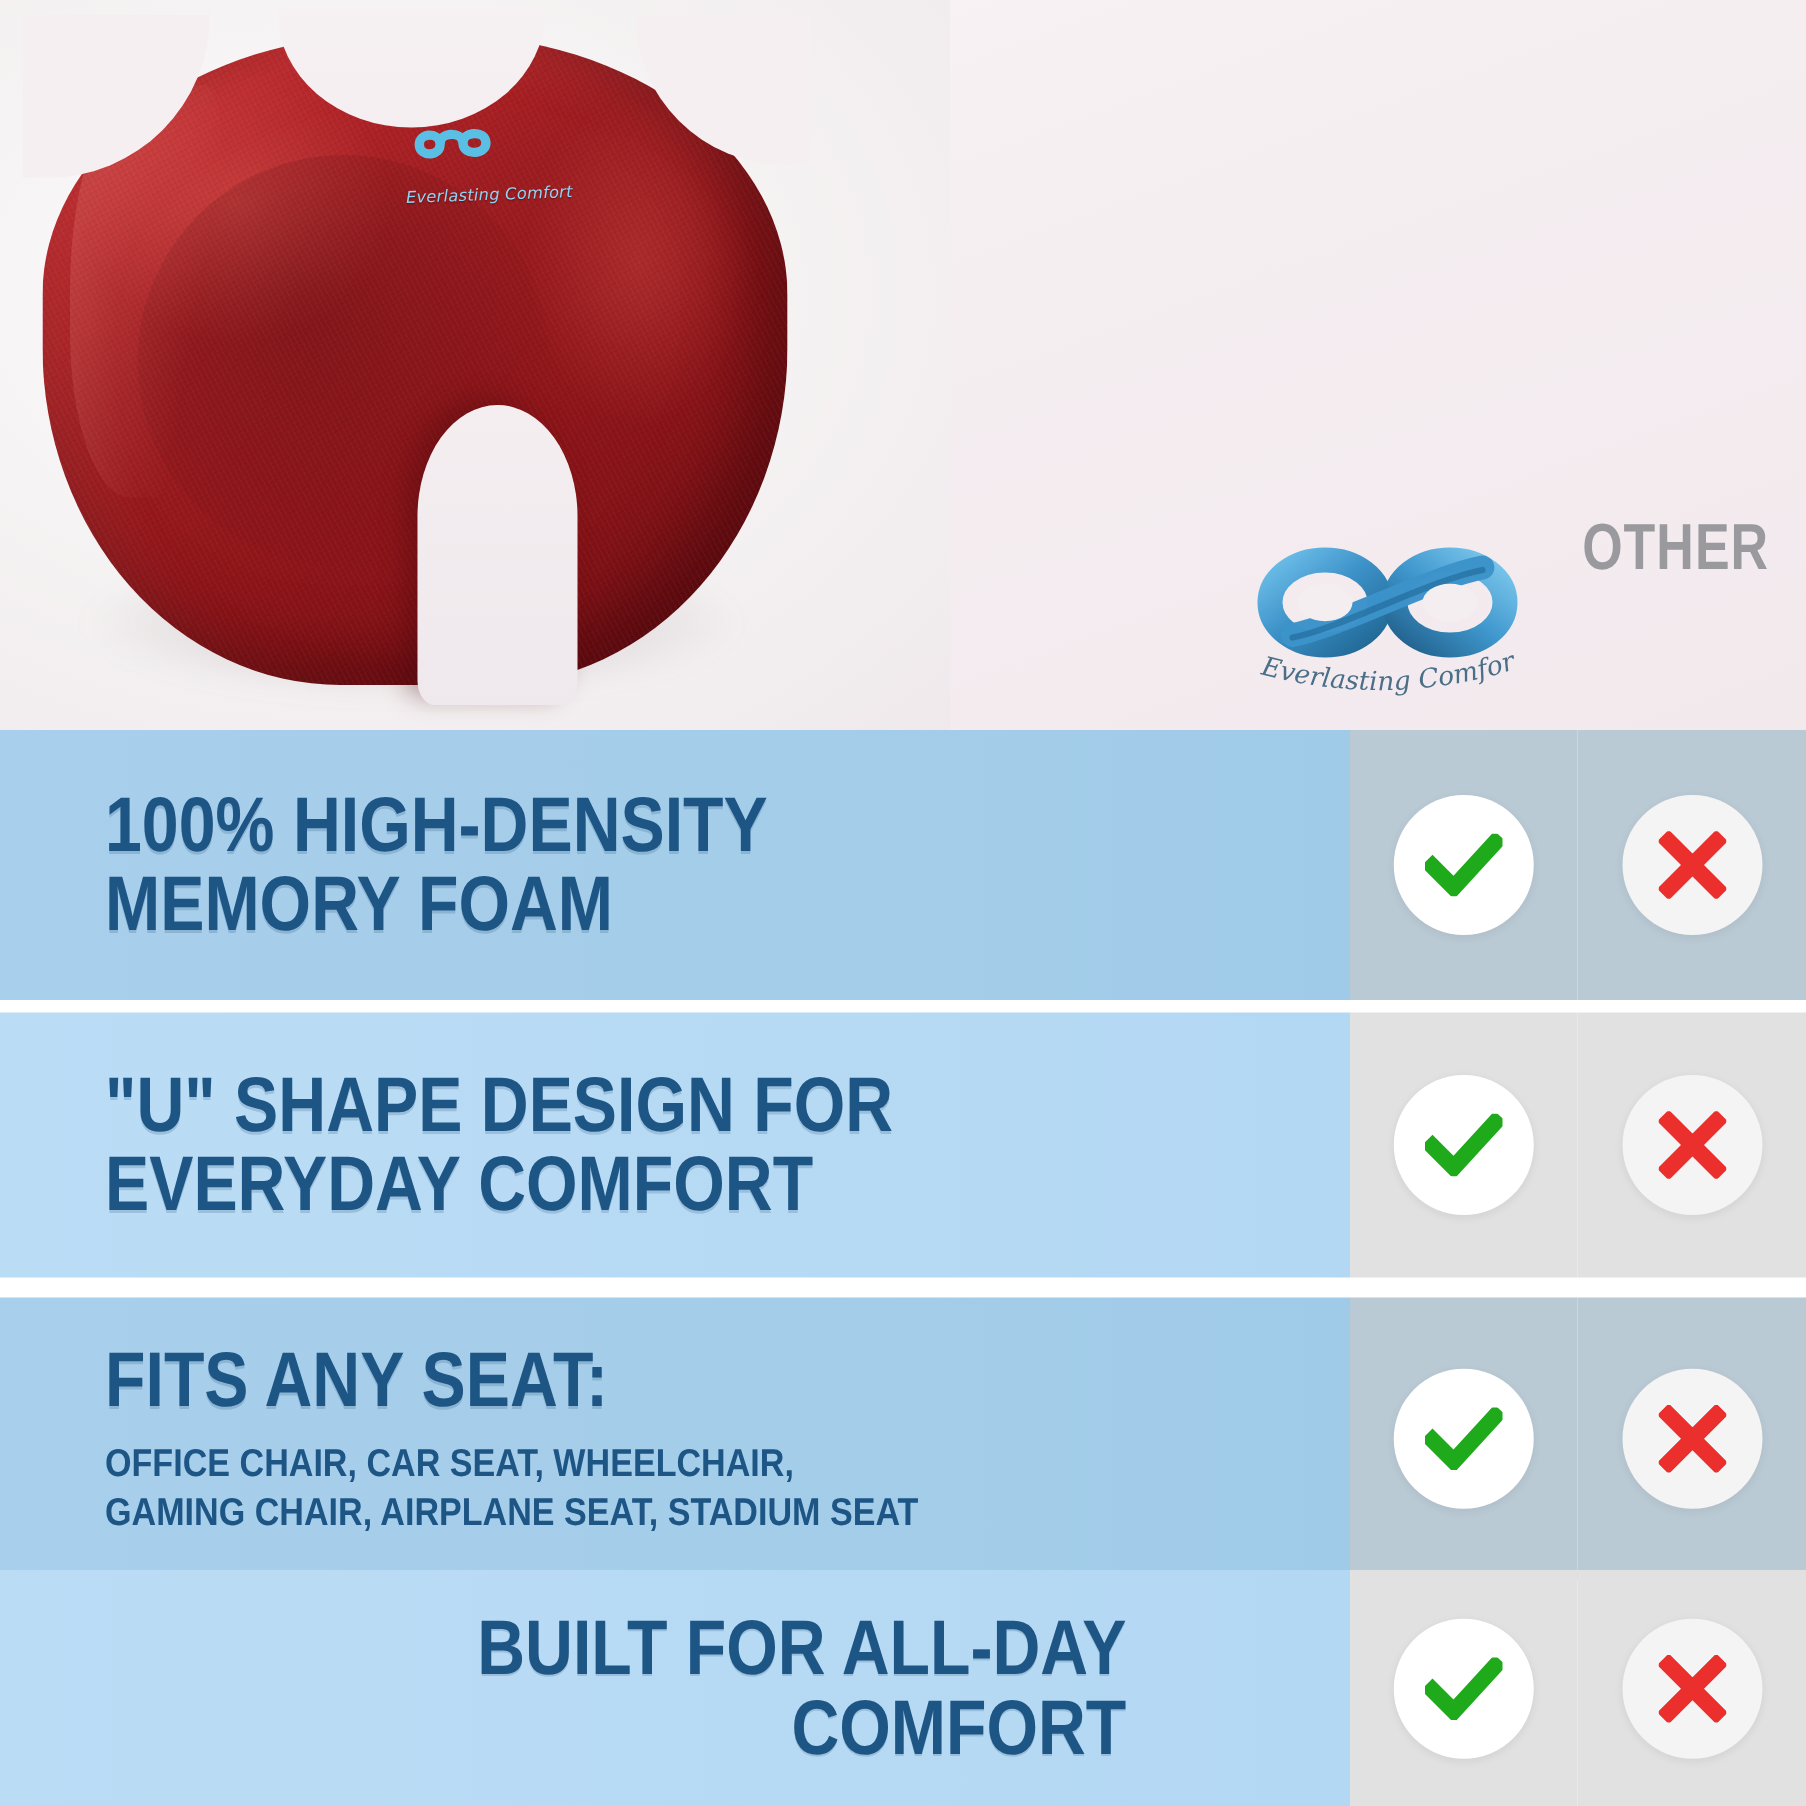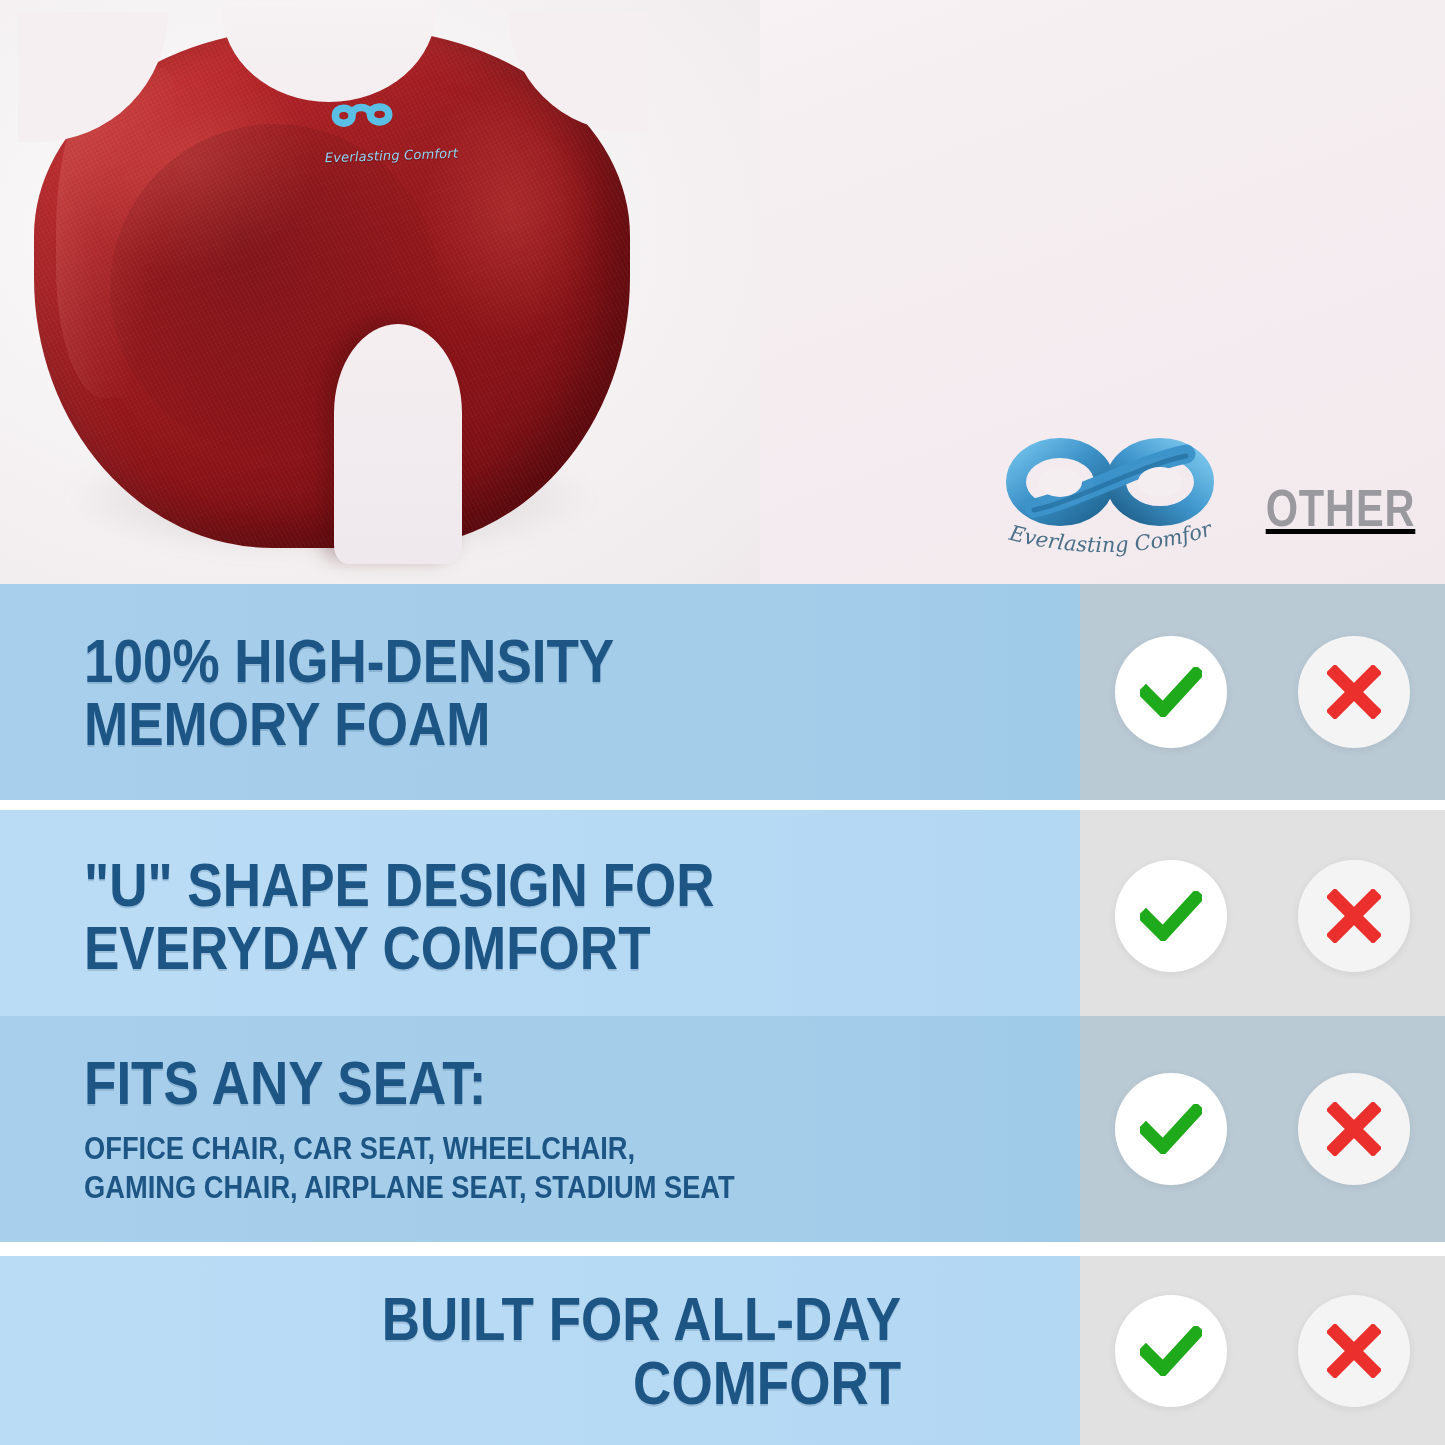--- a/index.html
+++ b/index.html
@@ -107,22 +107,22 @@
 
   
   .brand-col {
     position:absolute; left:985px; top:420px; width:250px; height:160px;
     display:flex; flex-direction:column; align-items:center; justify-content:center;
   }
   .brand-logo-svg { width:212px; height:92px; display:block; }
   .brand-wordmark-svg { width:224px; height:40px; display:block; margin-top:-4px; }
 
   .other-col {
-    position:absolute; left:1235px; top:428px; width:210px; height:160px;
-    display:flex; align-items:center; justify-content:center;text-decoration:underline;
+    position:absolute; left:1235px; top:408px; width:210px; height:160px;
+    display:flex; justify-content:center;
   }
   .other-label {
     font-family:"Liberation Sans", sans-serif;
     font-weight:bold;
     font-size:52px;
     color:#9a9a9e;
     letter-spacing:1px;
     transform:scaleX(.80);
     transform-origin:center;
     white-space:nowrap;
@@ -131,21 +131,21 @@
   
   .table {
     position:absolute; left:0; top:584px; width:1445px; height:861px;
   }
   .row {
     position:absolute; left:0; width:1445px;
     display:flex;
   }
   .row-1 { top:0px;   height:216px; }
   .row-2 { top:226px; height:212px; }
-  .row-3 { top:432px; height:226px; }
+  .row-3 { top:454px; height:226px; }
   .row-4 { top:672px; height:189px;text-align:right; }
 
   .cell-feature {
     width:1233px; height:100%;
     position:relative;
     display:flex; flex-direction:column; justify-content:center;
     padding-left:84px; padding-right:40px;
   }
   .cell-mark {
     width:212px; height:100%;

